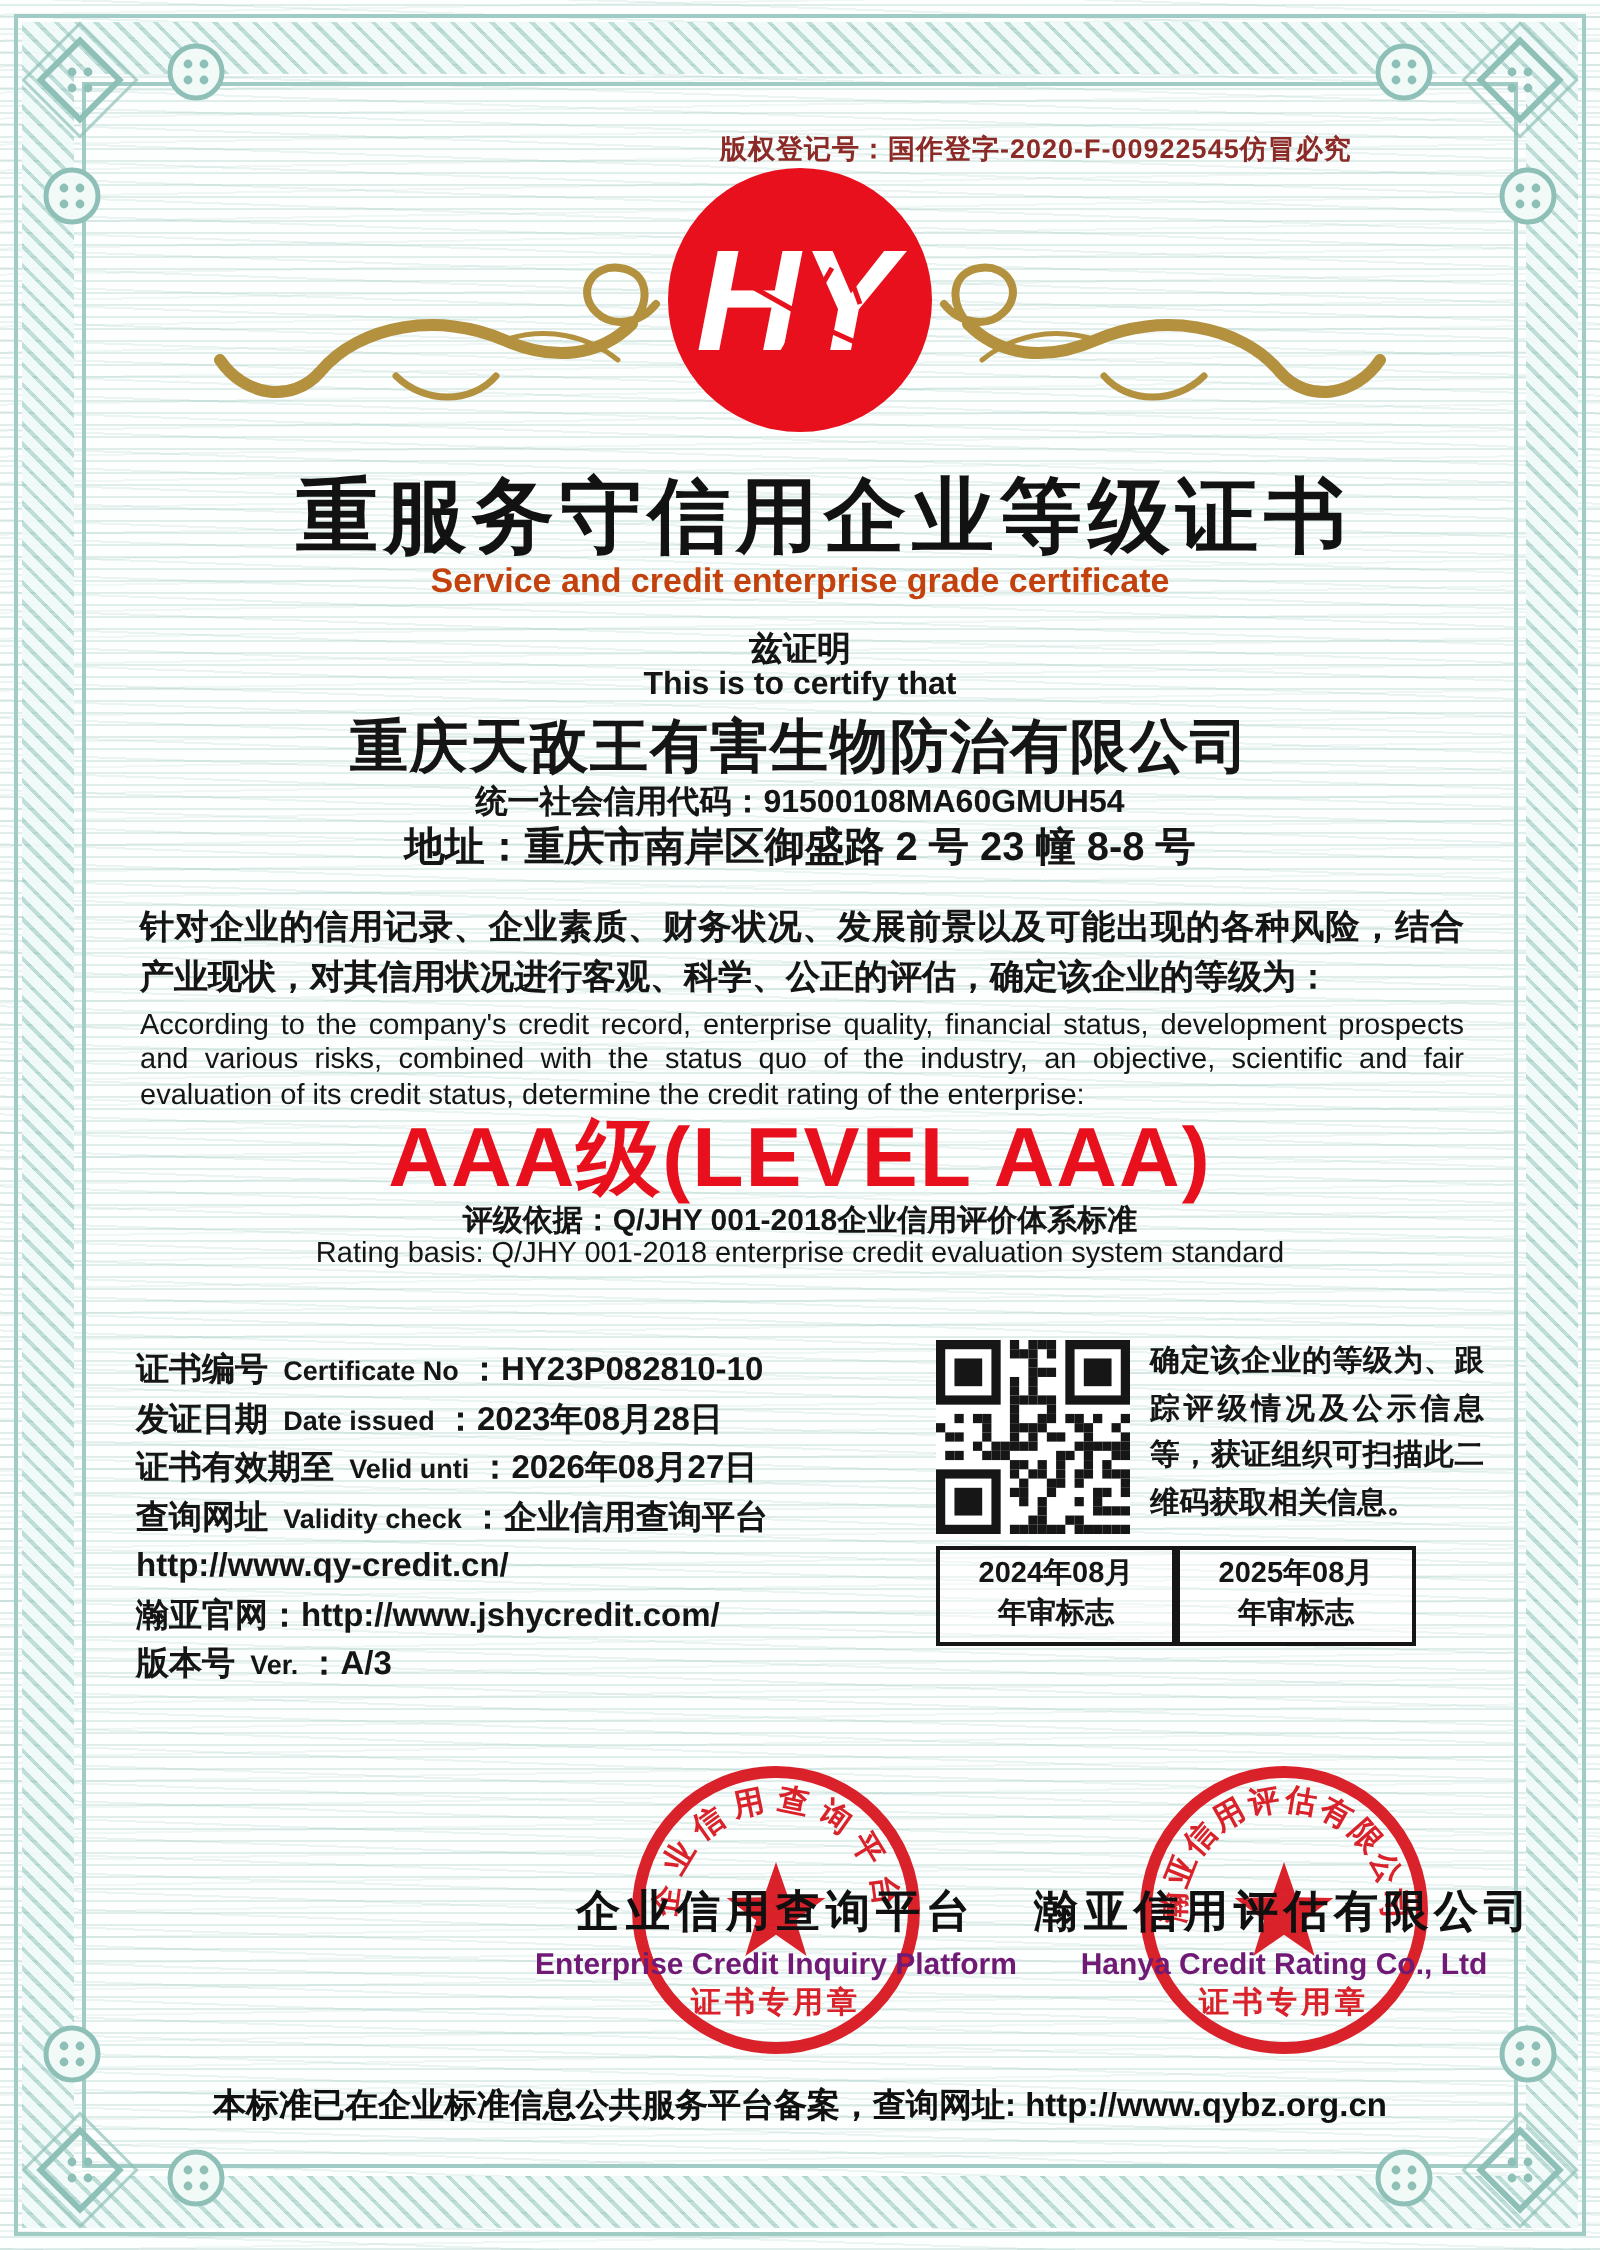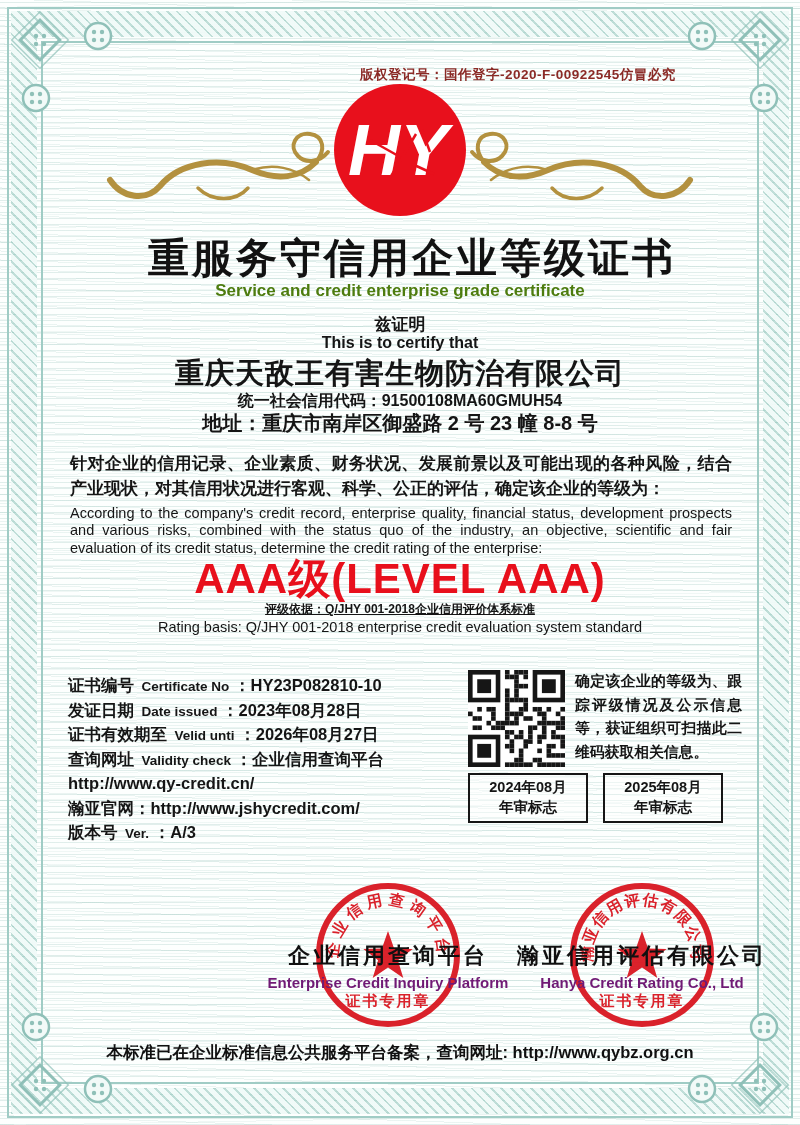--- a/index.html
+++ b/index.html
@@ -31,43 +31,43 @@
   .centered { position:absolute; left:0; right:0; text-align:center; }
 
   .copyright { position:absolute; top:66px; left:360px; font-size:13.5px; font-weight:700; color:#8b2a26; letter-spacing:.5px; }
 
   .flourish { position:absolute; top:118px; width:240px; height:100px; }
   .flourish.left  { left:102px; }
   .flourish.right { left:458px; transform:scaleX(-1); }
   .logo { position:absolute; top:82px; left:332px; width:136px; height:136px; }
 
   .title-cn   { top:231px; font-size:41px; font-weight:900; letter-spacing:3px; color:#121212;padding-left:24px; }
-  .title-en   { top:281px; font-size:17px; font-weight:700; color:#4d7c0f; }
+  .title-en   { top:281px; font-size:17px; font-weight:700; color:#c2410c; }
   .certify-cn { top:313px; font-size:17px; font-weight:700; }
   .certify-en { top:334px; font-size:16px; font-weight:700; }
   .company-name { top:354px; font-size:29px; font-weight:900; letter-spacing:1px; }
   .company-code { top:391px; font-size:16px; font-weight:700; }
   .company-addr { top:410px; font-size:20px; font-weight:700; }
 
   .para-cn { position:absolute; top:452px; left:70px; width:662px; font-size:17px; line-height:1.47; font-weight:600; text-align:justify; }
   .para-en { position:absolute; top:505px; left:70px; width:662px; font-size:14.5px; line-height:1.2; font-weight:500; text-align:justify; }
 
   .level    { top:551px; font-size:42px; font-weight:900; color:#e8101c; letter-spacing:1px; }
-  .basis-cn { top:601px; font-size:12px; font-weight:700;text-decoration:underline; }
+  .basis-cn { top:601px; font-size:15px; font-weight:700; }
   .basis-en { top:619px; font-size:14.5px; font-weight:500; }
 
   .details { position:absolute; top:673px; left:68px; font-weight:700; }
   .detail-line { height:24.5px; line-height:24.5px; font-size:16.5px; white-space:nowrap; }
   .d-en { font-size:13.5px; margin-left:3px; }
 
   .qr-block { position:absolute; top:670px; left:468px; width:274px; display:flex; gap:10px; }
   .qr-svg { width:97px; height:97px; flex:0 0 auto; background:#fff; }
   .qr-note { font-size:14.8px; line-height:1.6; font-weight:600; text-align:justify; }
 
-  .year-row { position:absolute; top:773px; left:468px; display:flex; gap:15px; }
+  .year-row { position:absolute; top:773px; left:468px; display:flex; }
   .year-box { border:2px solid #161616; width:116px; padding:2px 0 3px; text-align:center; font-size:14.5px; font-weight:700; line-height:1.4; background:rgba(255,255,255,.4); }
 
   .validity-note { position:absolute; top:829px; left:438px; width:302px; font-size:16.5px; font-weight:700; line-height:1.5; text-align:right; }
 
   .seals { position:absolute; top:875px; left:0; right:0; height:170px; }
   .seal-unit { position:absolute; width:260px; height:170px; }
   .seal-unit.s1 { left:258px; }
   .seal-unit.s2 { left:512px; }
   .seal-svg { position:absolute; top:4px; left:54px; width:152px; height:152px; opacity:.92; }
   .org-lines { position:absolute; top:66px; left:50%; transform:translateX(-50%); text-align:center; white-space:nowrap; }

